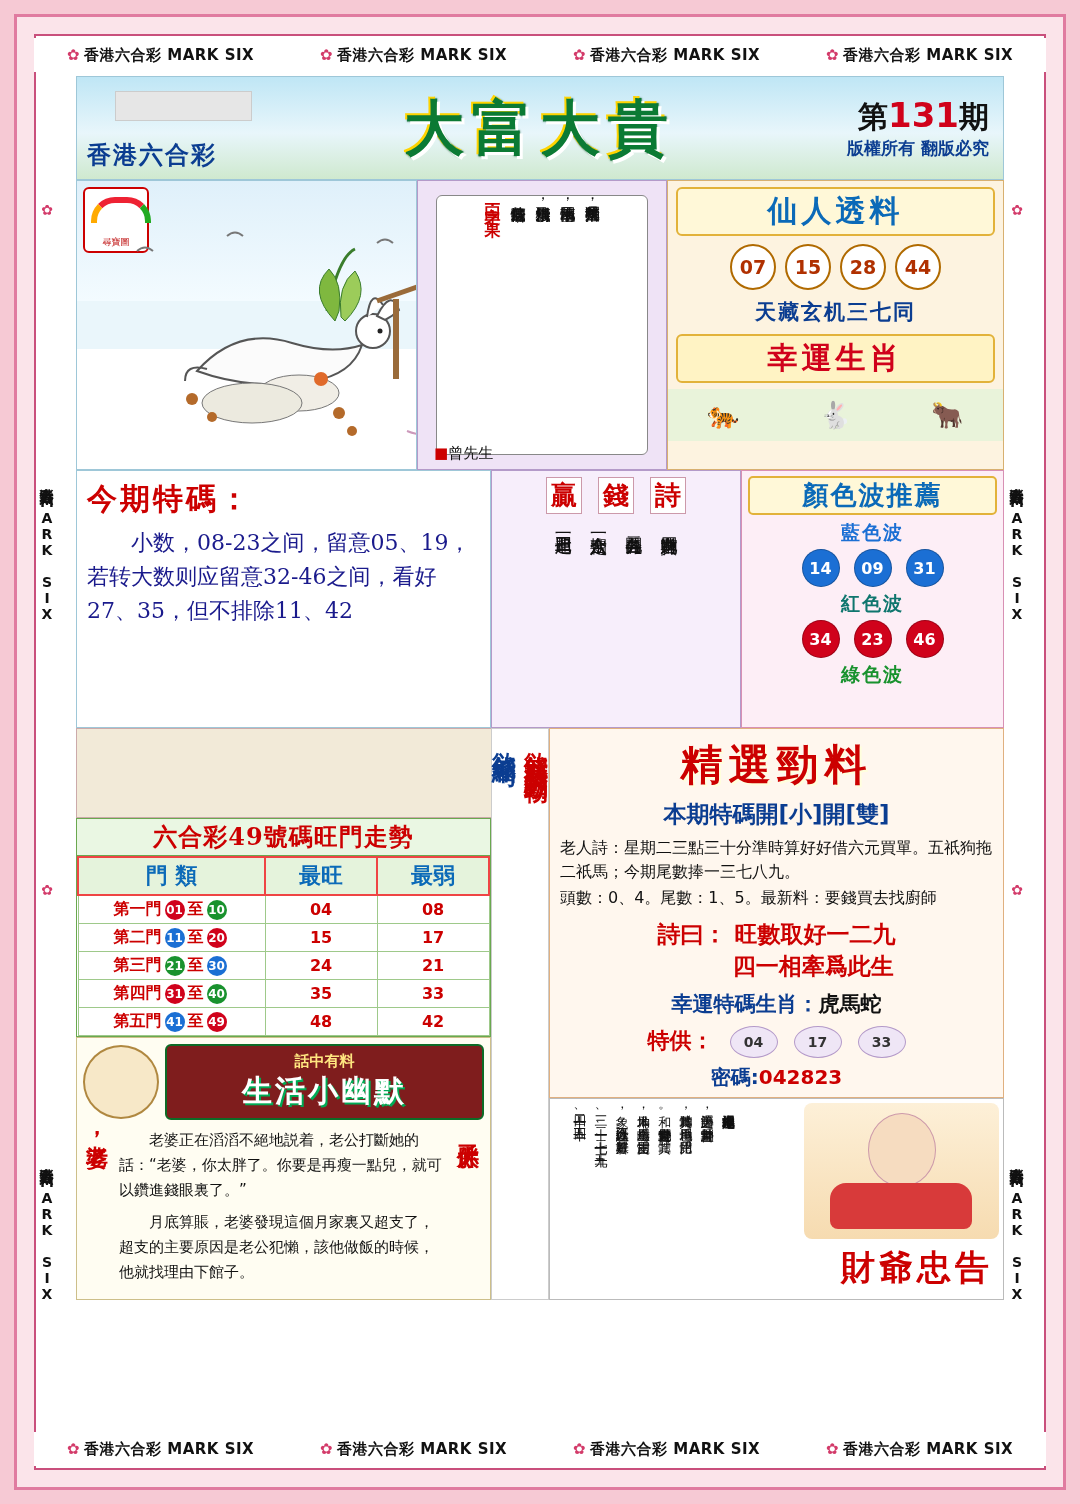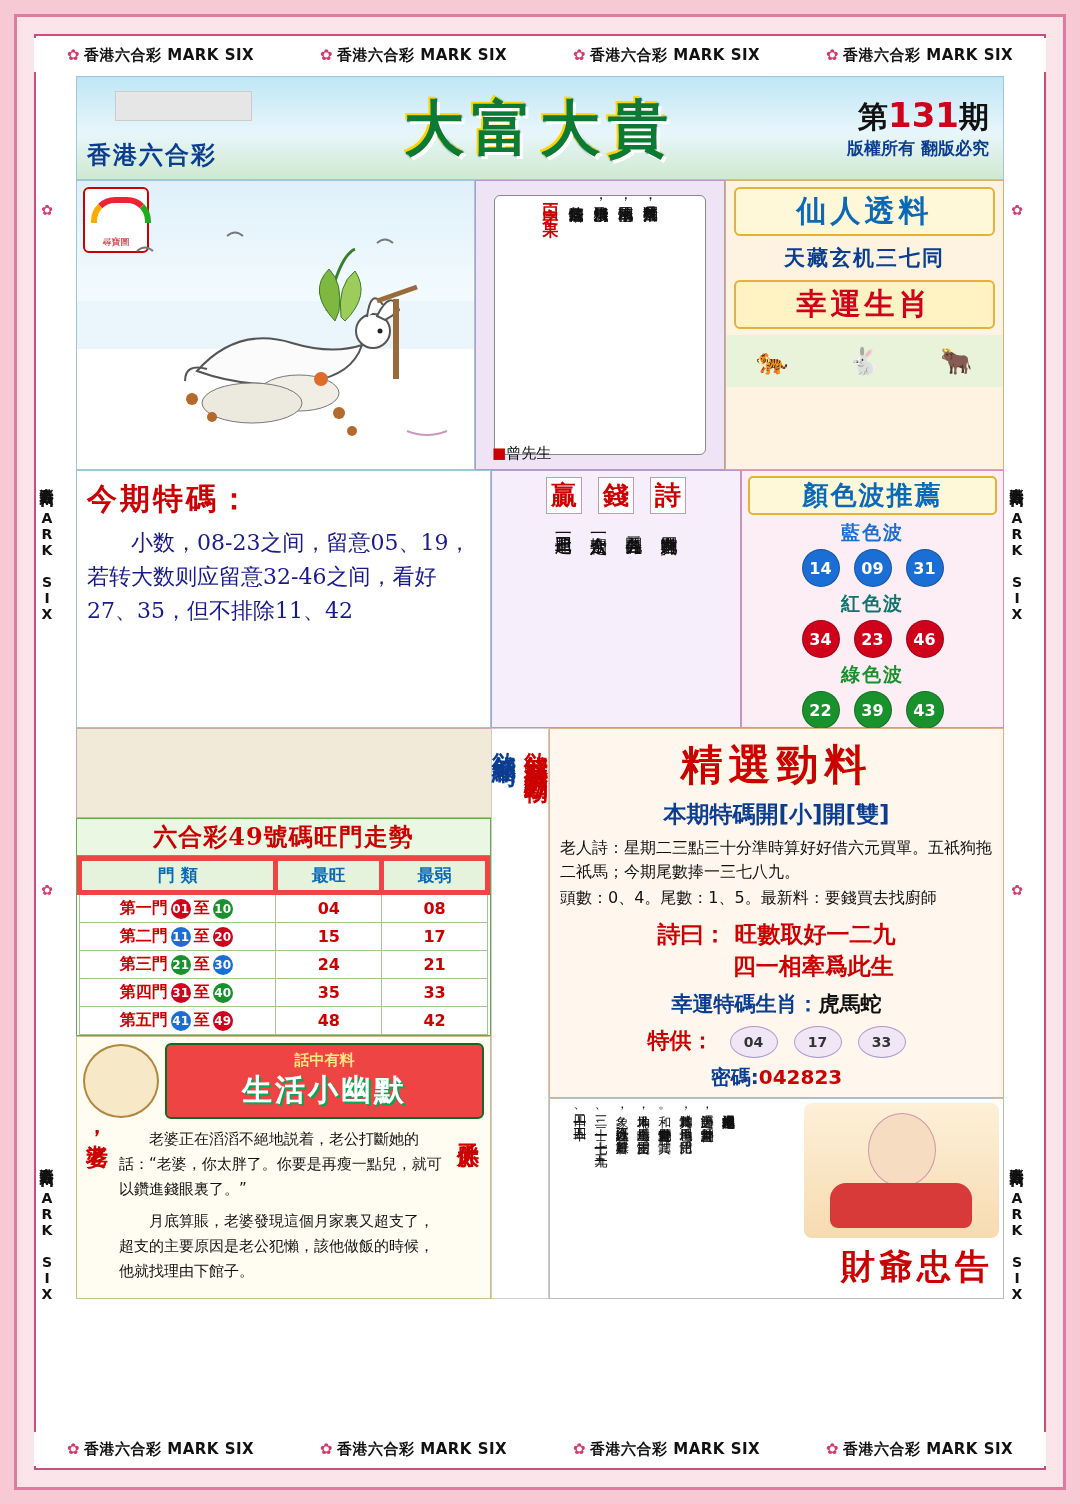--- a/index.html
+++ b/index.html
@@ -64,21 +64,21 @@
   }
   .hdr-issue{position:absolute;right:14px;top:18px;font-size:30px;font-weight:bold;color:#111;}
   .hdr-issue em{font-style:normal;color:#d0021b;font-size:34px;}
   .hdr-copy{position:absolute;right:14px;top:60px;font-size:17px;font-weight:bold;color:#0b3d91;}
 
   .row{display:flex;}
   .cell{box-sizing:border-box;}
 
   
   .b1{height:290px;}
-  .pic{width:399px;background:#eaf6fb;border:1px solid #9ec7d8;position:relative;overflow:hidden;}
+  .pic{width:341px;background:#eaf6fb;border:1px solid #9ec7d8;position:relative;overflow:hidden;}
   .pic .sky{position:absolute;left:0;right:0;top:0;height:120px;background:linear-gradient(180deg,#dff0fa,#f3fbff);}
   .pic .ground{position:absolute;left:0;right:0;bottom:0;height:120px;background:#fff;}
   .logo-badge{position:absolute;left:6px;top:6px;width:62px;height:62px;border:2px solid #c00;border-radius:6px;background:#fff;}
   .logo-badge .arc{position:absolute;left:6px;top:8px;width:48px;height:20px;border-top:6px solid #e23;border-left:6px solid #fa0;border-right:6px solid #2a2;border-radius:24px 24px 0 0;}
   .logo-badge .txt{position:absolute;bottom:2px;left:0;right:0;text-align:center;font-size:9px;color:#b00;}
   .scroll-cell{width:250px;background:#efe3f6;border:1px solid #b49ac9;position:relative;}
   .scroll-paper{position:absolute;left:18px;top:14px;right:18px;bottom:14px;background:#fff;border:1px solid #888;border-radius:6px;}
   .scroll-text{position:absolute;inset:14px;display:flex;flex-direction:row-reverse;justify-content:center;gap:6px;}
   .vcol{writing-mode:vertical-rl;text-orientation:upright;font-size:15px;line-height:1.25;color:#111;font-family:"DejaVu Serif",serif;}
   .vcol.red{color:#c00;font-weight:bold;font-size:16px;}
@@ -107,41 +107,41 @@
   .color-title{text-align:center;font-size:26px;font-weight:bold;color:#0b6ab8;letter-spacing:2px;background:#fff8d8;border:2px solid #e2b23a;margin:5px 6px;border-radius:5px;}
   .wave{margin-top:4px;text-align:center;}
   .wave .wname{font-size:19px;font-weight:bold;letter-spacing:2px;}
   .wave .wrow{display:flex;justify-content:center;gap:14px;margin-top:3px;}
   .w-ball{width:36px;height:36px;border-radius:50%;display:flex;align-items:center;justify-content:center;color:#fff;font-size:16px;font-weight:bold;border:1px solid rgba(0,0,0,.25);}
   .blankbox{width:415px;background:#f2ead8;border:1px solid #caa;}
   .leftcol{width:415px;}
   .trend{border:1px solid #6aa84f;background:#fff;}
   .trend h4{margin:0;text-align:center;font-size:24px;color:#c00;letter-spacing:1px;background:#eaf7e3;border-bottom:1px solid #6aa84f;padding:2px 0;font-family:"DejaVu Serif",serif;}
   table.tt{width:100%;border-collapse:collapse;font-size:16px;}
-  table.tt th{background:#e5f3dc;color:#0b6ab8;font-size:17px;padding:3px 12px;border:5px solid #ef4444;}
+  table.tt th{background:#e5f3dc;color:#0b6ab8;font-size:22px;padding:3px 12px;border:2px solid #ef4444;}
   table.tt td{border:1px solid #9ec98a;text-align:center;padding:3px 0;color:#c00;font-weight:bold;}
   table.tt td.gate{color:#c00;white-space:nowrap;}
   .minib{display:inline-block;width:20px;height:20px;border-radius:50%;color:#fff;font-size:12px;line-height:20px;text-align:center;margin:0 3px;}
   .vslogan{width:56px;background:#fff;border:1px solid #ccc;display:flex;align-items:flex-start;justify-content:center;}
   .vslogan .vtxt{writing-mode:vertical-rl;text-orientation:upright;font-size:24px;font-weight:bold;color:#0b3d91;letter-spacing:4px;padding-top:4px;font-family:"DejaVu Serif",serif;}
   .jing{flex:1;background:#fff7ee;border:1px solid #e0b080;position:relative;padding:6px 10px;box-sizing:border-box;}
   .jing h3{margin:2px 0 6px;text-align:center;font-size:42px;font-weight:bold;color:#c00;letter-spacing:6px;font-family:"DejaVu Serif",serif;text-shadow:2px 2px 0 #ffd;}
   .jing .lead{text-align:center;font-size:23px;font-weight:bold;color:#0b3d91;margin-bottom:6px;}
   .jing p{margin:2px 0;font-size:16px;line-height:1.5;color:#111;}
   .jing .shi{text-align:center;font-size:23px;color:#c00;font-weight:bold;margin-top:8px;line-height:1.4;}
   .jing .zodiac-line{text-align:center;font-size:21px;font-weight:bold;color:#0b3d91;margin-top:8px;}
   .jing .zodiac-line em{font-style:normal;color:#111;}
   .jing .special-row{display:flex;align-items:flex-start;justify-content:center;gap:16px;margin-top:8px;font-size:22px;font-weight:bold;color:#c00;}
   .oval{width:46px;height:30px;border-radius:50%;background:#efe6f6;border:1px solid #b49ac9;display:flex;align-items:center;justify-content:center;font-size:14px;color:#333;font-weight:bold;}
   .jing .code{text-align:center;margin-top:6px;font-size:20px;font-weight:bold;color:#0b3d91;}
   .jing .code em{font-style:normal;color:#c00;}
   .humor{width:415px;background:#fffdf2;border:1px solid #cdbf8a;box-sizing:border-box;padding:6px;}
   .humor-top{display:flex;align-items:center;gap:6px;}
   .humor-face{width:72px;height:70px;border-radius:50%;background:#f7e8c8;border:2px solid #b08840;position:relative;flex:none;}
-  .humor-banner{flex:1;background:#ef4444;border:2px solid #0d6b26;border-radius:6px;text-align:center;padding:6px 0;}
+  .humor-banner{flex:1;background:#7f1d1d;border:2px solid #0d6b26;border-radius:6px;text-align:center;padding:6px 0;}
   .humor-banner .small{font-size:15px;color:#ffe680;font-weight:bold;}
   .humor-banner .big{font-size:30px;color:#fff;font-weight:bold;letter-spacing:3px;text-shadow:2px 2px 0 #0a5;}
   .humor-body{margin-top:8px;display:flex;gap:6px;}
   .humor-side{writing-mode:vertical-rl;text-orientation:upright;font-size:22px;font-weight:bold;color:#c00;font-family:"DejaVu Serif",serif;}
   .humor-text p{margin:0 0 8px;font-size:15px;line-height:1.65;color:#111;text-indent:2em;}
   .fortune{flex:1;background:#fff;border:1px solid #bbb;position:relative;box-sizing:border-box;}
   .fortune-text{position:absolute;left:6px;top:6px;width:180px;display:flex;flex-direction:row-reverse;gap:5px;}
   .fortune-text .vcol{font-size:13px;line-height:1.25;}
   .god{position:absolute;right:4px;top:4px;width:195px;bottom:60px;background:linear-gradient(180deg,#fdf0d8,#f6dbb0);border-radius:8px;}
   .god .head{position:absolute;left:64px;top:10px;width:66px;height:72px;border-radius:50%;background:#f6dcc0;border:1px solid #c9a;}
@@ -239,20 +239,26 @@
           <div class="vcol">萃地小園盡風情，</div>
           <div class="vcol">飛影橫斜水清淺，</div>
           <div class="vcol">暗洞藏身怪若仙</div>
           <div class="vcol red">一字之曰：果</div>
         </div>
         <div class="scroll-sig"><b>■</b><span>曾先生</span></div>
       </div>
 
       <div class="cell imm-cell">
         <div class="imm-title">仙人透料</div>
+        <div class="balls">
+          <div class="ball">07</div>
+          <div class="ball">15</div>
+          <div class="ball">28</div>
+          <div class="ball">44</div>
+        </div>
         <div class="imm-note">天藏玄机三七同</div>
         <div class="lucky-title">幸運生肖</div>
         <div class="zodiac">
           <span class="zod">🐅</span>
           <span class="zod">🐇</span>
           <span class="zod">🐂</span>
         </div>
       </div>
     </div>
 
@@ -287,25 +293,20 @@
         <div class="wave">
           <div class="wname" style="color:#0f766e">紅色波</div>
           <div class="wrow">
             <div class="w-ball" style="background:#d0021b">34</div>
             <div class="w-ball" style="background:#d0021b">23</div>
             <div class="w-ball" style="background:#d0021b">46</div>
           </div>
         </div>
         <div class="wave">
           <div class="wname" style="color:#19922e">綠色波</div>
-          <div class="wrow">
-            <div class="w-ball" style="background:#19922e">22</div>
-            <div class="w-ball" style="background:#19922e">39</div>
-            <div class="w-ball" style="background:#19922e">43</div>
-          </div>
         </div>
       </div>
     </div>
 
     <div class="row">
       <div class="leftcol">
         <div class="blankbox" style="height:88px"></div>
         <div class="trend">
           <h4>六合彩49號碼旺門走勢</h4>
           <table class="tt">

